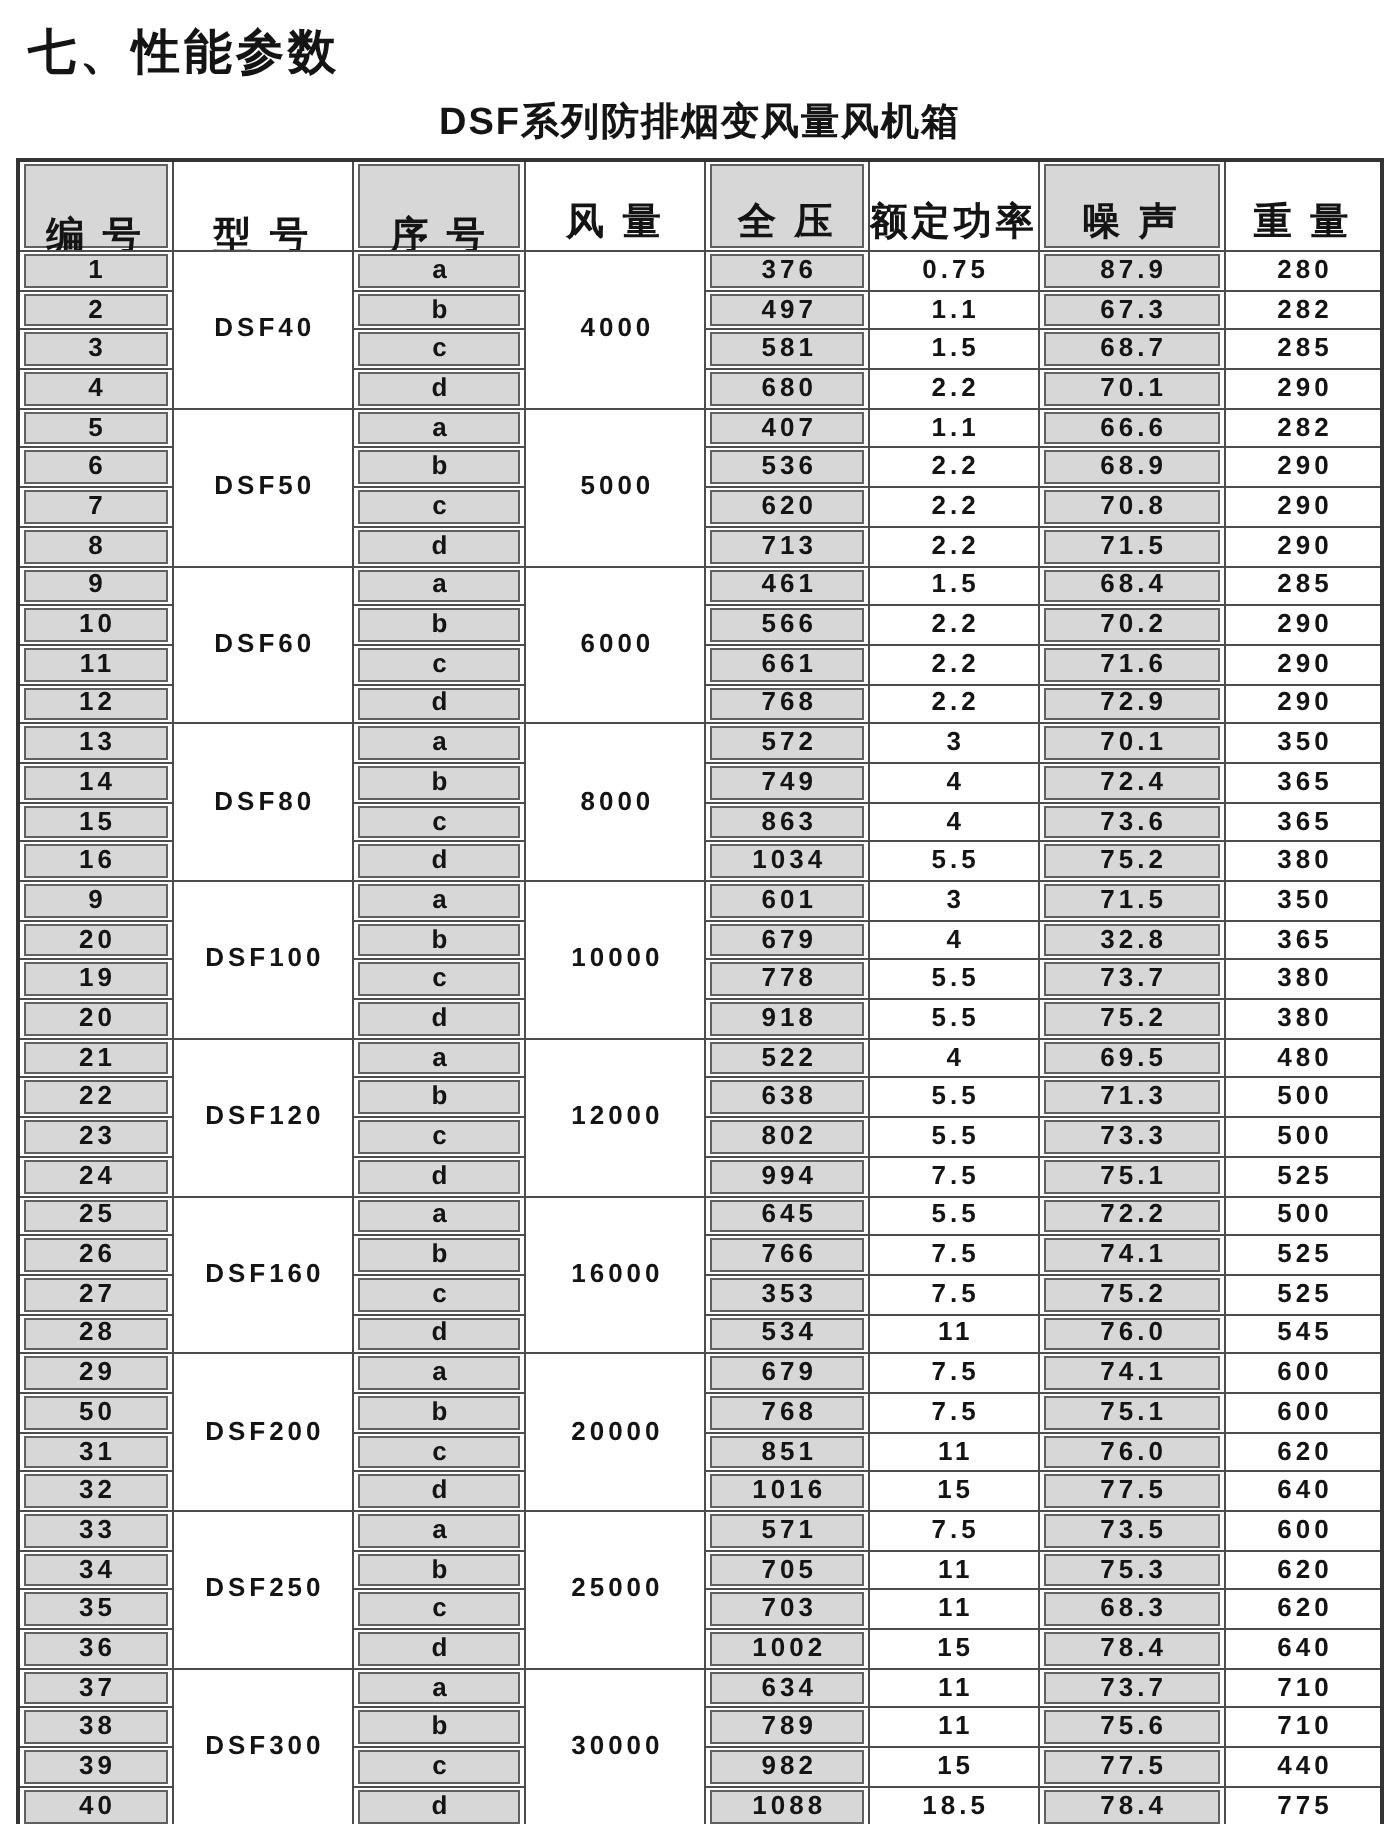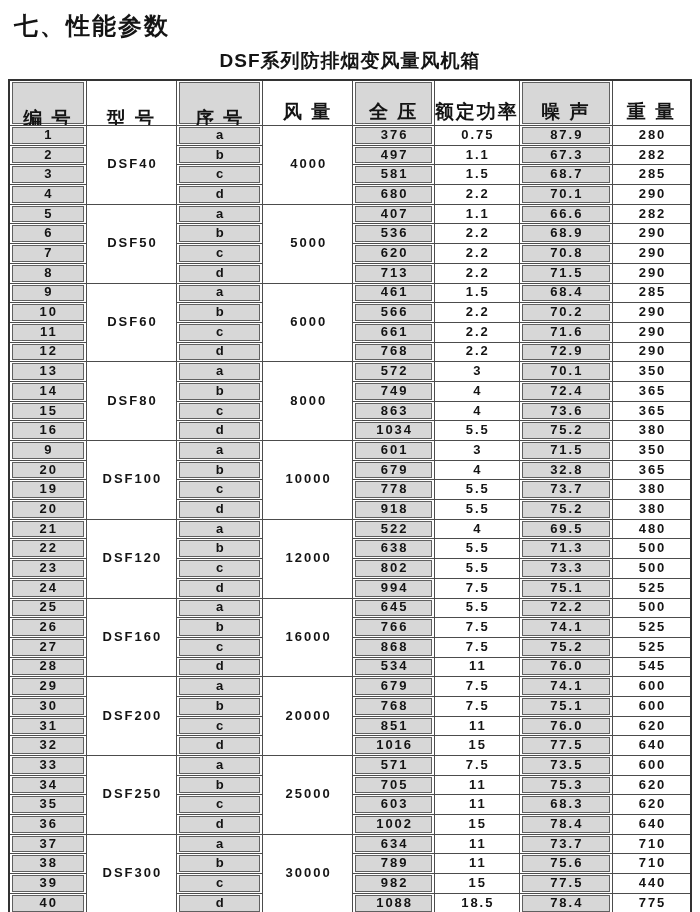--- a/index.html
+++ b/index.html
@@ -1063,21 +1063,21 @@
               <span class="ctext">27</span>
             </div>
           </td>
           <td class="g">
             <div class="ibox">
               <span class="ctext">c</span>
             </div>
           </td>
           <td class="g">
             <div class="ibox">
-              <span class="ctext">868</span>
+              <span class="ctext">353</span>
             </div>
           </td>
           <td>
             <div class="ibox">
               <span class="ctext">7.5</span>
             </div>
           </td>
           <td class="g">
             <div class="ibox">
               <span class="ctext">75.2</span>
@@ -1159,21 +1159,21 @@
           </td>
           <td>
             <div class="ibox">
               <span class="ctext">600</span>
             </div>
           </td>
         </tr>
         <tr>
           <td class="g">
             <div class="ibox">
-              <span class="ctext">30</span>
+              <span class="ctext">50</span>
             </div>
           </td>
           <td class="g">
             <div class="ibox">
               <span class="ctext">b</span>
             </div>
           </td>
           <td class="g">
             <div class="ibox">
               <span class="ctext">768</span>
@@ -1339,21 +1339,21 @@
               <span class="ctext">35</span>
             </div>
           </td>
           <td class="g">
             <div class="ibox">
               <span class="ctext">c</span>
             </div>
           </td>
           <td class="g">
             <div class="ibox">
-              <span class="ctext">603</span>
+              <span class="ctext">703</span>
             </div>
           </td>
           <td>
             <div class="ibox">
               <span class="ctext">11</span>
             </div>
           </td>
           <td class="g">
             <div class="ibox">
               <span class="ctext">68.3</span>

